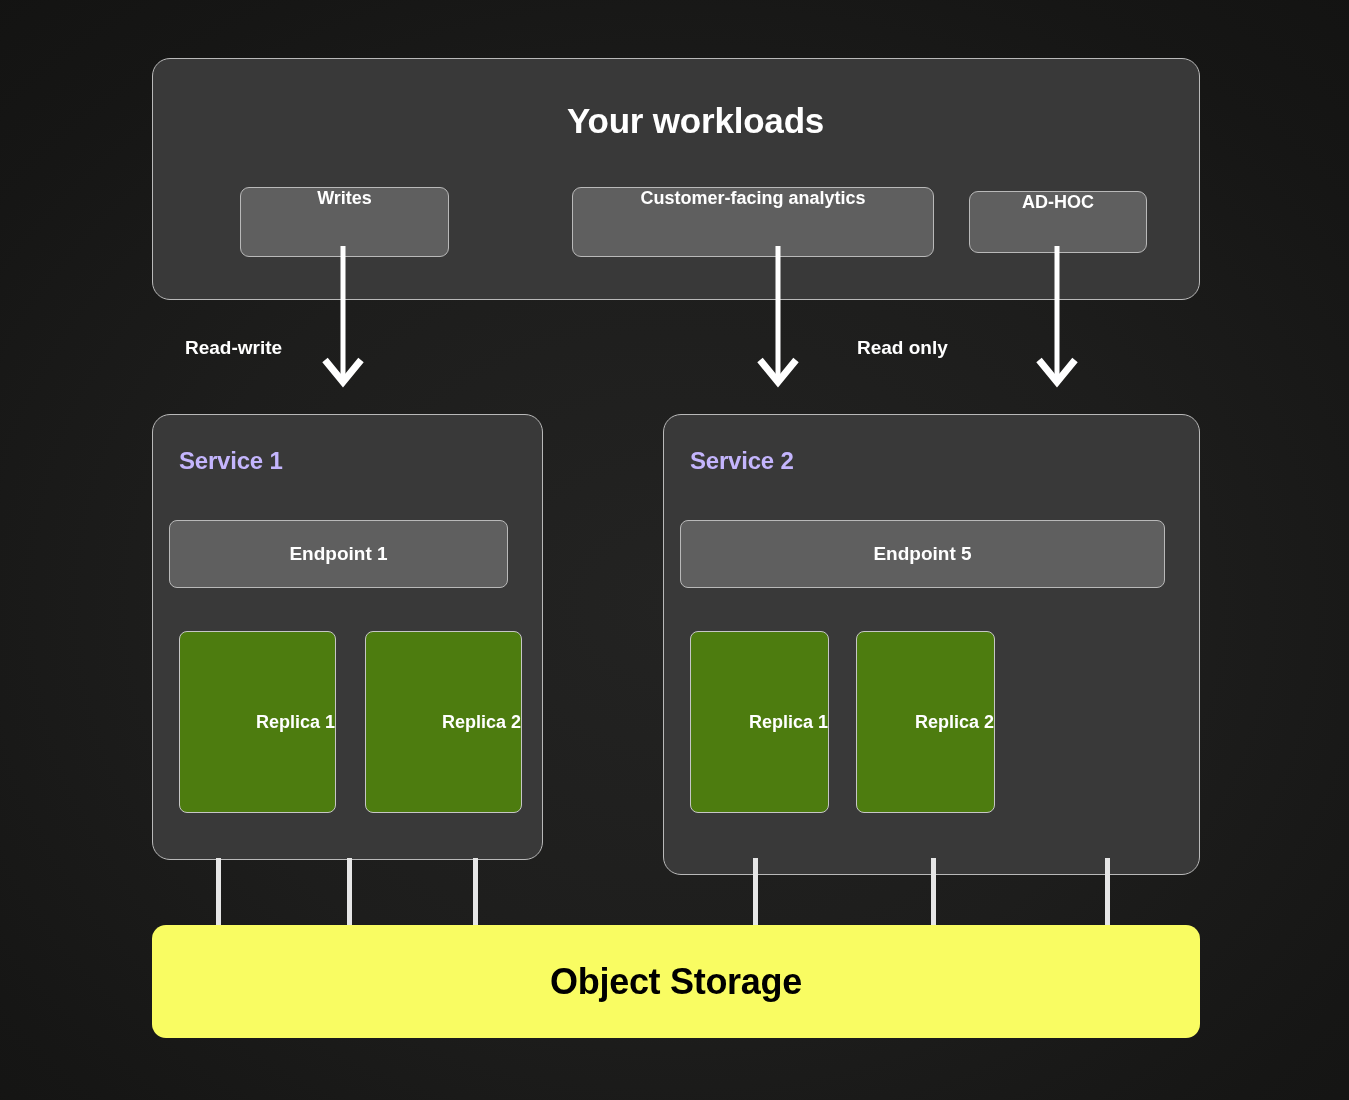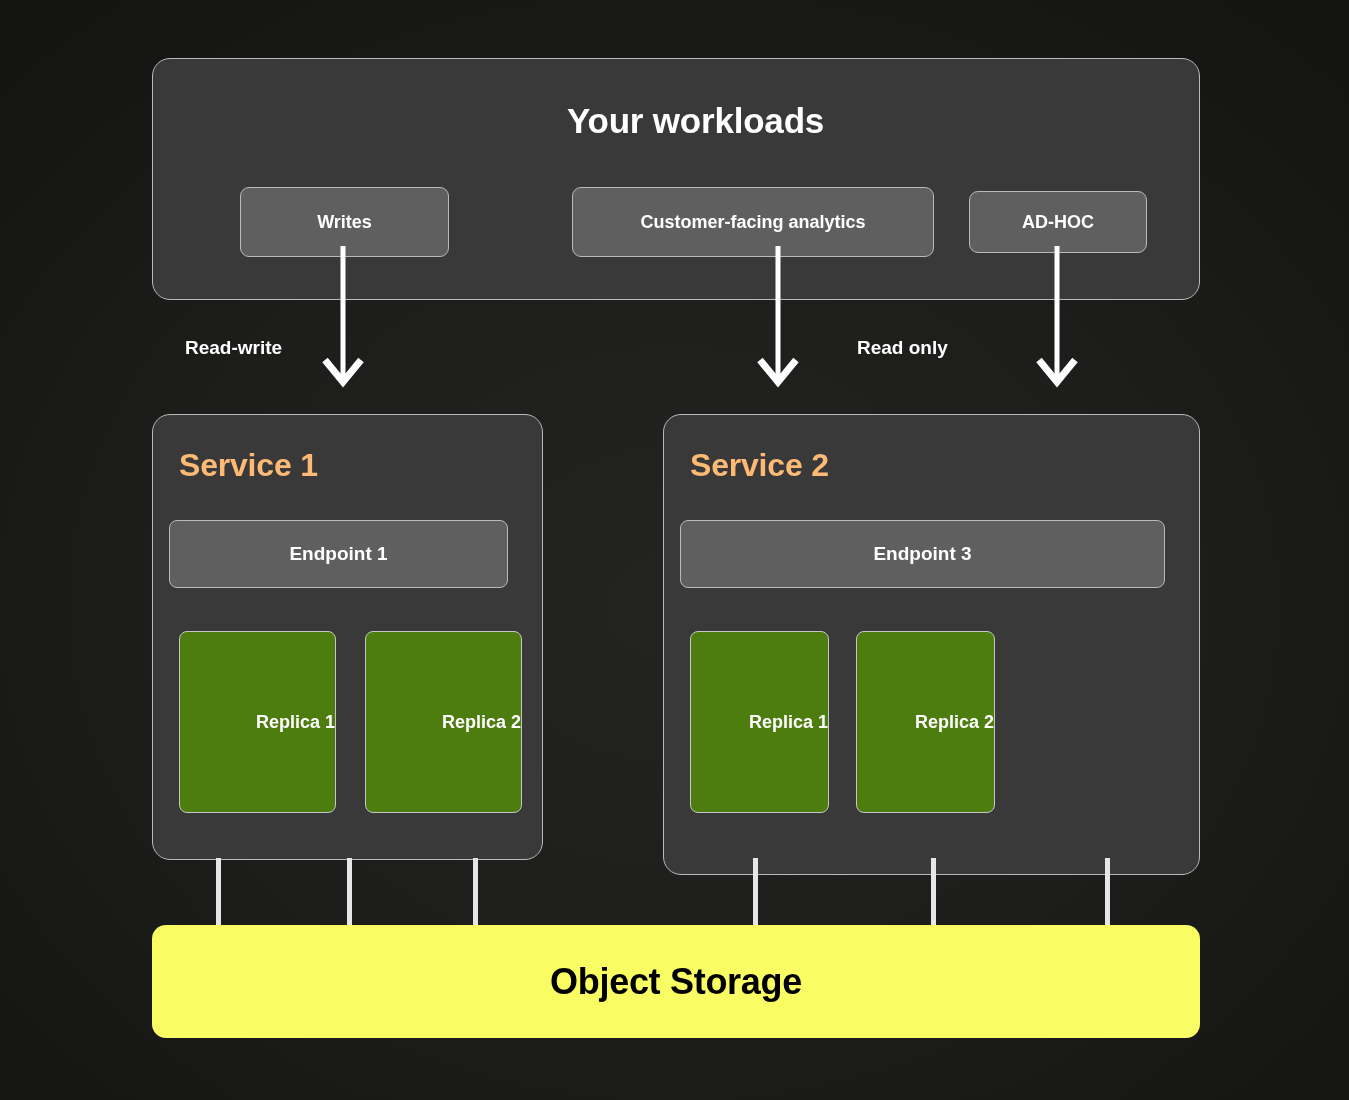--- a/index.html
+++ b/index.html
@@ -51,21 +51,20 @@
   .chip {
     position: absolute;
     background: #5f5f5f;
     border: 1.5px solid #b9b9b9;
     border-radius: 9px;
     box-sizing: border-box;
     color: #ffffff;
     font-size: 18px;
     font-weight: 700;
     display: flex;
-    align-items: center;
     justify-content: center;
     text-align: center;
   }
   #chip-writes   { left: 87px;  top: 128px; width: 209px; height: 70px; }
   #chip-analytics{ left: 419px; top: 128px; width: 362px; height: 70px; }
   #chip-adhoc    { left: 816px; top: 132px; width: 178px; height: 62px; }
 
   
   .arrow {
     position: absolute;
@@ -104,22 +103,22 @@
   #service2-panel {
     left: 663px;
     top: 414px;
     width: 537px;
     height: 461px;
   }
   .service-title {
     position: absolute;
     left: 26px;
     top: 32px;
-    color: #fdba74;
-    font-size: 32px;
+    color: #c4b5fd;
+    font-size: 24px;
     font-weight: 700;
     letter-spacing: -0.2px;
   }
   .endpoint {
     position: absolute;
     left: 16px;
     top: 105px;
     height: 68px;
     background: #5f5f5f;
     border: 1.5px solid #b9b9b9;
@@ -239,21 +238,21 @@
       <div class="replica">
         <span>Replica 2</span>
       </div>
     </div>
   </div>
 
   <div class="panel" id="service2-panel">
     <div class="service-title">Service 2</div>
 
     <div class="endpoint">
-      <span>Endpoint 3</span>
+      <span>Endpoint 5</span>
     </div>
 
     <div class="replica-row">
       <div class="replica">
         <span>Replica 1</span>
       </div>
       <div class="replica">
         <span>Replica 2</span>
       </div>
     </div>

